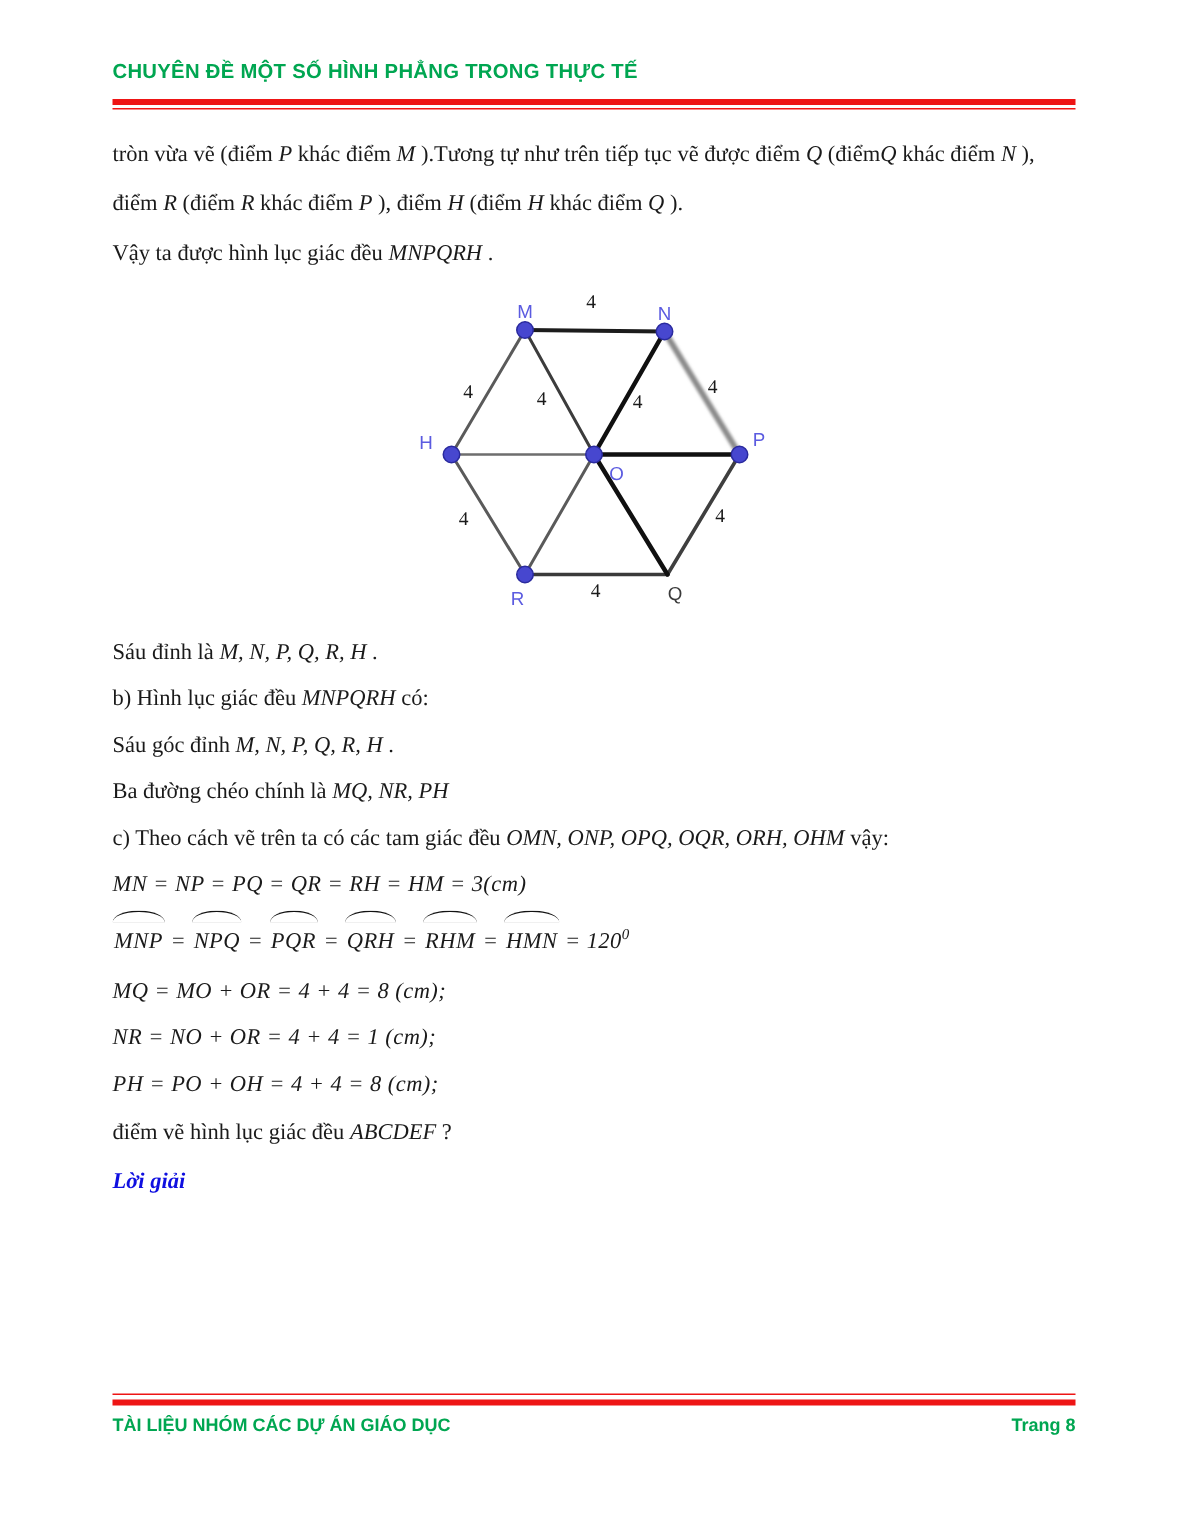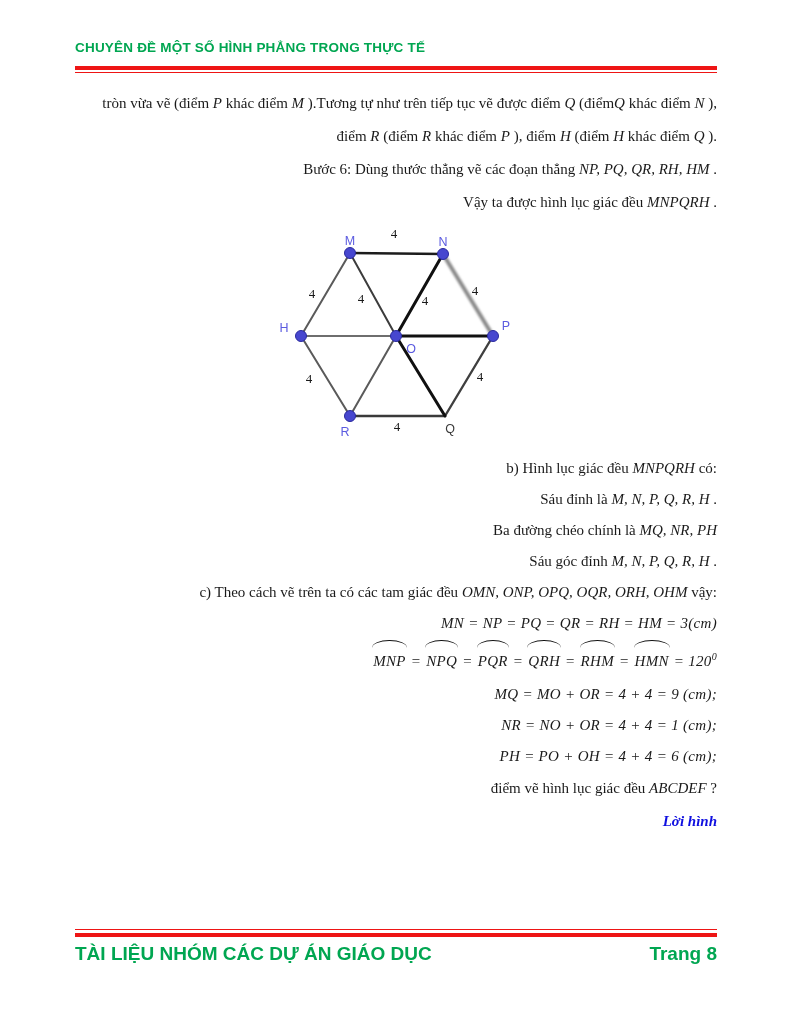--- a/index.html
+++ b/index.html
@@ -19,21 +19,21 @@
     font-size:13.5px;
     letter-spacing:0.2px;
     color:var(--c-green,#00a651);
     margin-bottom:11px;
   }
   .rule-thick-thin{
     height:2px;
     border-top:4px solid var(--c-red,#ee1515);
     border-bottom:1px solid var(--c-red,#ee1515);
   }
-  .body-block{margin-top:14px;text-align:right;}
+  .body-block{margin-top:14px;}
   .line{
     font-size:15px;
     line-height:33px;
     white-space:nowrap;
   }
   .line-b{line-height:31px;}
   .line-f{line-height:31px; letter-spacing:0.3px;}
   .line-angles{line-height:36px; letter-spacing:0.3px;}
   .seg-n{font-style:normal;}
   .seg-m{font-style:italic;}
@@ -66,36 +66,35 @@
     height:3px;
     border-top:1.5px solid var(--c-red,#ee1515);
     border-bottom:4px solid var(--c-red,#ee1515);
   }
   .footer-row{
     display:flex;
     justify-content:space-between;
     margin-top:6px;
     font-family:"Liberation Sans", sans-serif;
     font-weight:bold;
-    font-size:19px;
+    font-size:12px;
     color:var(--c-green,#00a651);
   }
 </style>
 </head>
 <body>
 
 <div class="page">
   <div class="inner">
     <div class="header-title">CHUYÊN ĐỀ MỘT SỐ HÌNH PHẲNG TRONG THỰC TẾ</div>
     <div class="rule-thick-thin"></div>
 
     <div class="body-block">
       <div class="line"><span class="seg seg-n">tròn vừa vẽ (điểm </span><span class="seg seg-m">P</span><span class="seg seg-n"> khác điểm </span><span class="seg seg-m">M</span><span class="seg seg-n"> ).Tương tự như trên tiếp tục vẽ được điểm </span><span class="seg seg-m">Q</span><span class="seg seg-n"> (điểm</span><span class="seg seg-m">Q</span><span class="seg seg-n"> khác điểm </span><span class="seg seg-m">N</span><span class="seg seg-n"> ),</span></div>
       <div class="line"><span class="seg seg-n">điểm </span><span class="seg seg-m">R</span><span class="seg seg-n"> (điểm </span><span class="seg seg-m">R</span><span class="seg seg-n"> khác điểm </span><span class="seg seg-m">P</span><span class="seg seg-n"> ), điểm </span><span class="seg seg-m">H</span><span class="seg seg-n"> (điểm </span><span class="seg seg-m">H</span><span class="seg seg-n"> khác điểm </span><span class="seg seg-m">Q</span><span class="seg seg-n"> ).</span></div>
-      <div class="line"><span class="seg seg-n">Bước 6: Dùng thước thẳng vẽ các đoạn thẳng </span><span class="seg seg-m">NP, PQ, QR, RH, HM</span><span class="seg seg-n"> .</span></div>
       <div class="line"><span class="seg seg-n">Vậy ta được hình lục giác đều </span><span class="seg seg-m">MNPQRH</span><span class="seg seg-n"> .</span></div>
 
       <div class="figure-wrap">
         <svg width="242" height="224" viewBox="0 0 242 224" xmlns="http://www.w3.org/2000/svg">
           <defs>
             <filter id="softblur" x="-30%" y="-30%" width="160%" height="160%">
               <feGaussianBlur stdDeviation="1.2"></feGaussianBlur>
             </filter>
           </defs>
           <g id="fig-edges">
@@ -133,32 +132,32 @@
               <text x="83" y="82" fill="#1a1a1a" font-family="&quot;Liberation Serif&quot;, serif" font-size="13" text-anchor="middle">4</text>
               <text x="147" y="84" fill="#1a1a1a" font-family="&quot;Liberation Serif&quot;, serif" font-size="13" text-anchor="middle">4</text>
               <text x="197" y="74" fill="#1a1a1a" font-family="&quot;Liberation Serif&quot;, serif" font-size="13" text-anchor="middle">4</text>
               <text x="31" y="162" fill="#1a1a1a" font-family="&quot;Liberation Serif&quot;, serif" font-size="13" text-anchor="middle">4</text>
               <text x="202" y="160" fill="#1a1a1a" font-family="&quot;Liberation Serif&quot;, serif" font-size="13" text-anchor="middle">4</text>
               <text x="119" y="210" fill="#1a1a1a" font-family="&quot;Liberation Serif&quot;, serif" font-size="13" text-anchor="middle">4</text>
             </g>
         </svg>
       </div>
 
+      <div class="line line-b"><span class="seg seg-n">Sáu đỉnh là </span><span class="seg seg-m">M, N, P, Q, R, H</span><span class="seg seg-n"> .</span></div>
       <div class="line line-b"><span class="seg seg-n">b) Hình lục giác đều </span><span class="seg seg-m">MNPQRH</span><span class="seg seg-n"> có:</span></div>
-      <div class="line line-b"><span class="seg seg-n">Sáu đỉnh là </span><span class="seg seg-m">M, N, P, Q, R, H</span><span class="seg seg-n"> .</span></div>
+      <div class="line line-b"><span class="seg seg-n">Sáu góc đỉnh </span><span class="seg seg-m">M, N, P, Q, R, H</span><span class="seg seg-n"> .</span></div>
       <div class="line line-b"><span class="seg seg-n">Ba đường chéo chính là </span><span class="seg seg-m">MQ, NR, PH</span></div>
-      <div class="line line-b"><span class="seg seg-n">Sáu góc đỉnh </span><span class="seg seg-m">M, N, P, Q, R, H</span><span class="seg seg-n"> .</span></div>
       <div class="line line-b"><span class="seg seg-n">c) Theo cách vẽ trên ta có các tam giác đều </span><span class="seg seg-m">OMN, ONP, OPQ, OQR, ORH, OHM</span><span class="seg seg-n"> vậy:</span></div>
       <div class="line line-f"><span class="seg seg-m">MN = NP = PQ = QR = RH = HM = 3(cm)</span></div>
       <div class="line line-angles"><span class="seg seg-arc">MNP</span><span class="seg seg-m"> = </span><span class="seg seg-arc">NPQ</span><span class="seg seg-m"> = </span><span class="seg seg-arc">PQR</span><span class="seg seg-m"> = </span><span class="seg seg-arc">QRH</span><span class="seg seg-m"> = </span><span class="seg seg-arc">RHM</span><span class="seg seg-m"> = </span><span class="seg seg-arc">HMN</span><span class="seg seg-m"> = 120</span><span class="seg seg-sup">0</span></div>
-      <div class="line line-f"><span class="seg seg-m">MQ = MO + OR = 4 + 4 = 9 (cm);</span></div>
+      <div class="line line-f"><span class="seg seg-m">MQ = MO + OR = 4 + 4 = 8 (cm);</span></div>
       <div class="line line-f"><span class="seg seg-m">NR = NO + OR = 4 + 4 = 1 (cm);</span></div>
-      <div class="line line-f"><span class="seg seg-m">PH = PO + OH = 4 + 4 = 6 (cm);</span></div>
+      <div class="line line-f"><span class="seg seg-m">PH = PO + OH = 4 + 4 = 8 (cm);</span></div>
       <div class="line"><span class="seg seg-n">điểm vẽ hình lục giác đều </span><span class="seg seg-m">ABCDEF</span><span class="seg seg-n"> ?</span></div>
-      <div class="line"><span class="seg seg-bi">Lời hình</span></div>
+      <div class="line"><span class="seg seg-bi">Lời giải</span></div>
     </div>
   </div>
 
   <div class="footer">
     <div class="rule-thin-thick"></div>
     <div class="footer-row">
       <span>TÀI LIỆU NHÓM CÁC DỰ ÁN GIÁO DỤC</span>
       <span>Trang 8</span>
     </div>
   </div>

